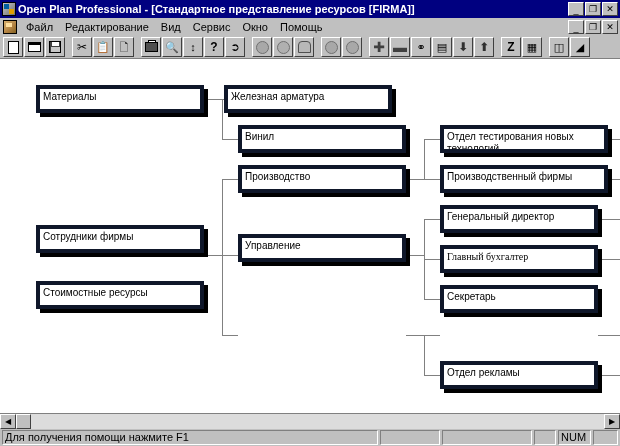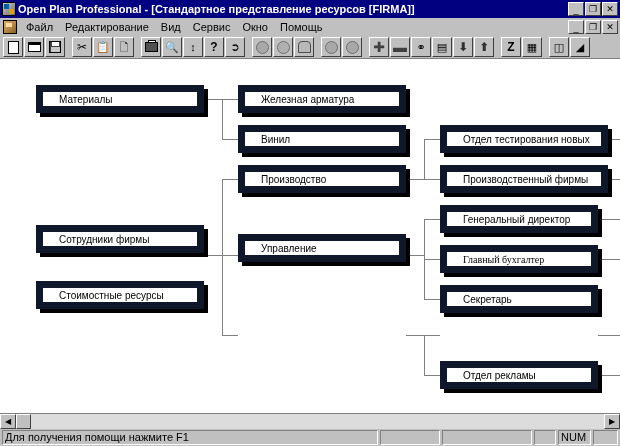--- a/index.html
+++ b/index.html
@@ -100,23 +100,23 @@
 
   
   .client{
     position:absolute;left:0;top:59px;width:620px;height:354px;
     background:#fff;overflow:hidden;
   }
   .canvas{position:absolute;left:0;top:0;width:620px;height:354px;}
 
   .node{
     position:absolute;box-sizing:border-box;
-    background:#fff;border:7px solid #0f172a;
+    background:#fff;border:4px solid #0f172a;
     font-size:10px;color:#000;
-    padding:2px 0 0 16px;
+    padding:2px 0 0 3px;
     line-height:12px;
     box-shadow:4px 4px 0 0 #000;
     z-index:3;
     overflow:hidden;
   }
   .node .lbl{display:block;white-space:pre-wrap;}
 
   .ln{position:absolute;background:#808080;z-index:1;}
   .ln.h{height:1px;}
   .ln.v{width:1px;}
@@ -370,21 +370,21 @@
         <div class="ln h" style="left: 424px; top: 316px; width: 16px;"></div>
         <div class="ln h" style="left: 608px; top: 80px; width: 12px;"></div>
         <div class="ln h" style="left: 608px; top: 120px; width: 12px;"></div>
         <div class="ln h" style="left: 598px; top: 160px; width: 22px;"></div>
         <div class="ln h" style="left: 598px; top: 200px; width: 22px;"></div>
         <div class="ln h" style="left: 598px; top: 276px; width: 22px;"></div>
         <div class="ln h" style="left: 598px; top: 316px; width: 22px;"></div>
         <div class="node" style="left: 36px; top: 26px; width: 168px; height: 28px;">
           <span class="lbl">Материалы</span>
         </div>
-        <div class="node" style="left: 238px; top: 26px; width: 168px; height: 28px;">
+        <div class="node" style="left: 224px; top: 26px; width: 168px; height: 28px;">
           <span class="lbl">Железная арматура</span>
         </div>
         <div class="node" style="left: 238px; top: 66px; width: 168px; height: 28px;">
           <span class="lbl">Винил</span>
         </div>
         <div class="node" style="left: 440px; top: 66px; width: 168px; height: 28px;">
           <span class="lbl">Отдел тестирования новых технологий</span>
         </div>
         <div class="node" style="left: 238px; top: 106px; width: 168px; height: 28px;">
           <span class="lbl">Производство</span>

